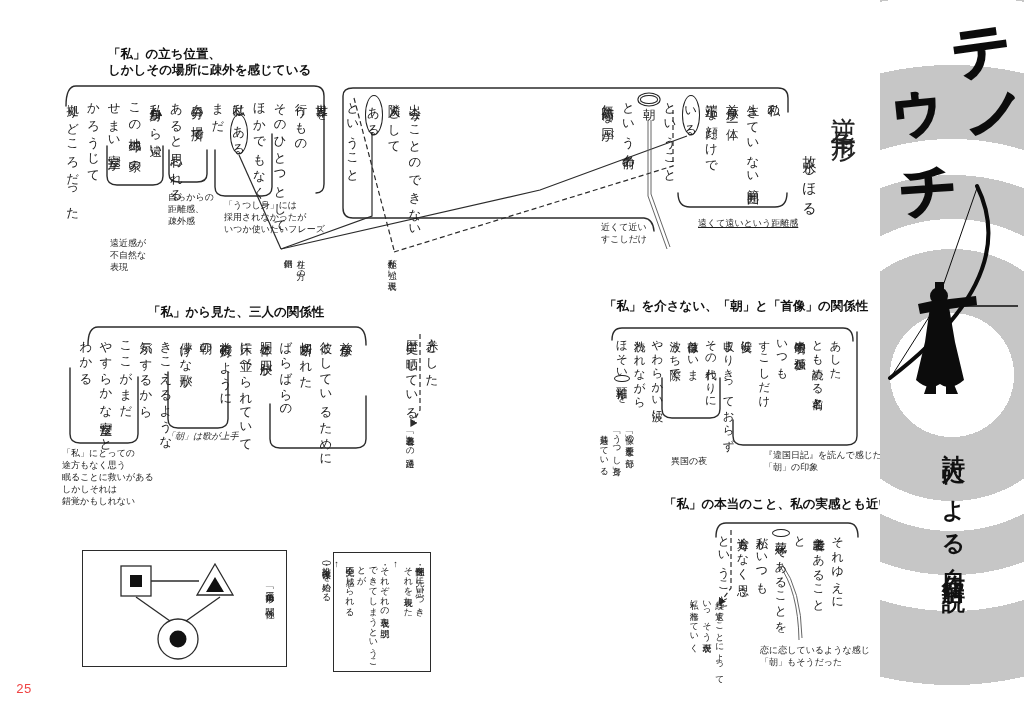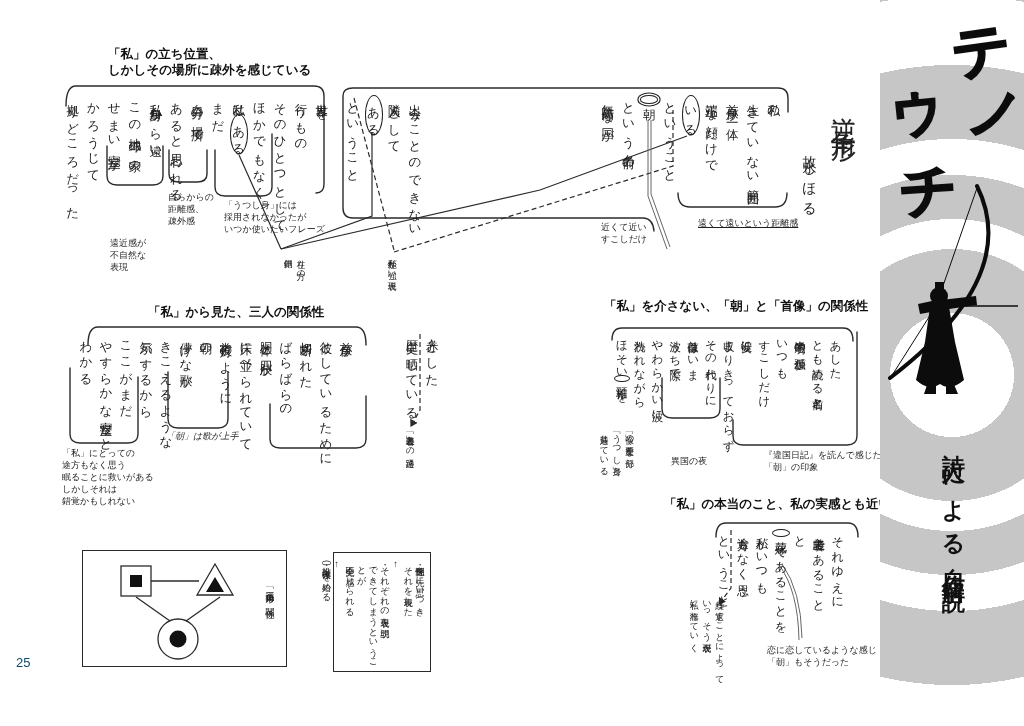--- a/index.html
+++ b/index.html
@@ -42,21 +42,21 @@
   #sidebar{position:absolute;right:0;top:0;width:144px;height:726px;z-index:3;
     background:radial-gradient(circle 500px at 72px 375px,
       #fff 0 62px,#c6c6c6 62px 126px,#fff 126px 156px,#c6c6c6 156px 200px,
       #fff 200px 236px,#c6c6c6 236px 310px,#fff 310px 380px,
       #c6c6c6 380px 442px,#fff 442px 100%);}
   .callig{position:absolute;font-family:"Liberation Serif","DejaVu Serif",serif;
           font-weight:900;color:#0c0c0c;-webkit-text-stroke:2px #0c0c0c;line-height:1;}
   #sidebar-caption{position:absolute;left:58px;top:436px;writing-mode:vertical-rl;
           text-orientation:mixed;font-family:"Liberation Serif","DejaVu Serif",serif;
           font-size:23px;font-weight:bold;letter-spacing:7px;color:#111;}
-  #pagenum{position:absolute;left:16px;top:655px;font-size:13px;color:#0c4a6e;z-index:2;}
+  #pagenum{position:absolute;left:16px;top:682px;font-size:13px;color:#ef4444;z-index:2;font-family:Liberation Mono, monospace;}
 </style>
 </head>
 <body>
 
 <div id="page">
 
   <svg id="overlay" width="1024" height="726" viewBox="0 0 1024 726">
     <defs>
       <marker id="ah" markerWidth="7" markerHeight="7" refX="5" refY="3.5" orient="auto">
         <path d="M0,0 L6,3.5 L0,7 Z" fill="#2b2b2b"></path>
@@ -211,21 +211,21 @@
       <div class="nl">途方もなく思う</div>
       <div class="nl">眠ることに救いがある</div>
       <div class="nl">しかしそれは</div>
       <div class="nl">錯覚かもしれない</div>
     </div>
   <div class="note txt" style="left:671px;top:442px;margin-top:14px;">異国の夜</div>
   <div class="note txt" style="left:756px;top:450px;margin-left:8px;">
       <div class="nl">『違国日記』を読んで感じた</div>
       <div class="nl">「朝」の印象</div>
     </div>
-  <div class="note txt" style="left:760px;top:645px;margin-left:7px;">
+  <div class="note txt" style="left:760px;top:645px;">
       <div class="nl">恋に恋しているような感じ</div>
       <div class="nl">「朝」もそうだった</div>
     </div>
 
   <div class="v vnote txt" style="left:282px;top:253px;height:62px;">
       <div class="nl">在り方の</div>
       <div class="nl">倒錯</div>
     </div>
   <div class="v vnote txt" style="left:386px;top:252px;height:82px;">私性が強い表現</div>
   <div class="v vnote txt" style="left:404px;top:428px;height:78px;">「主義者」との通路</div>

